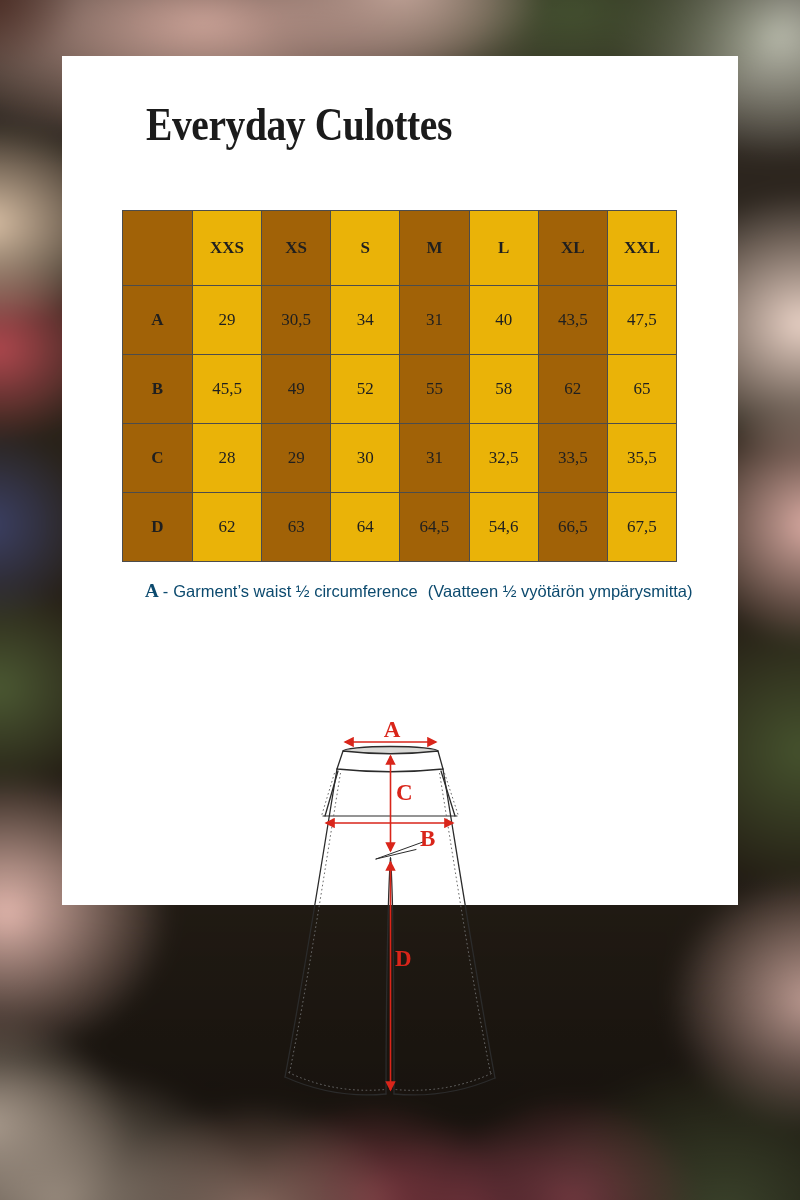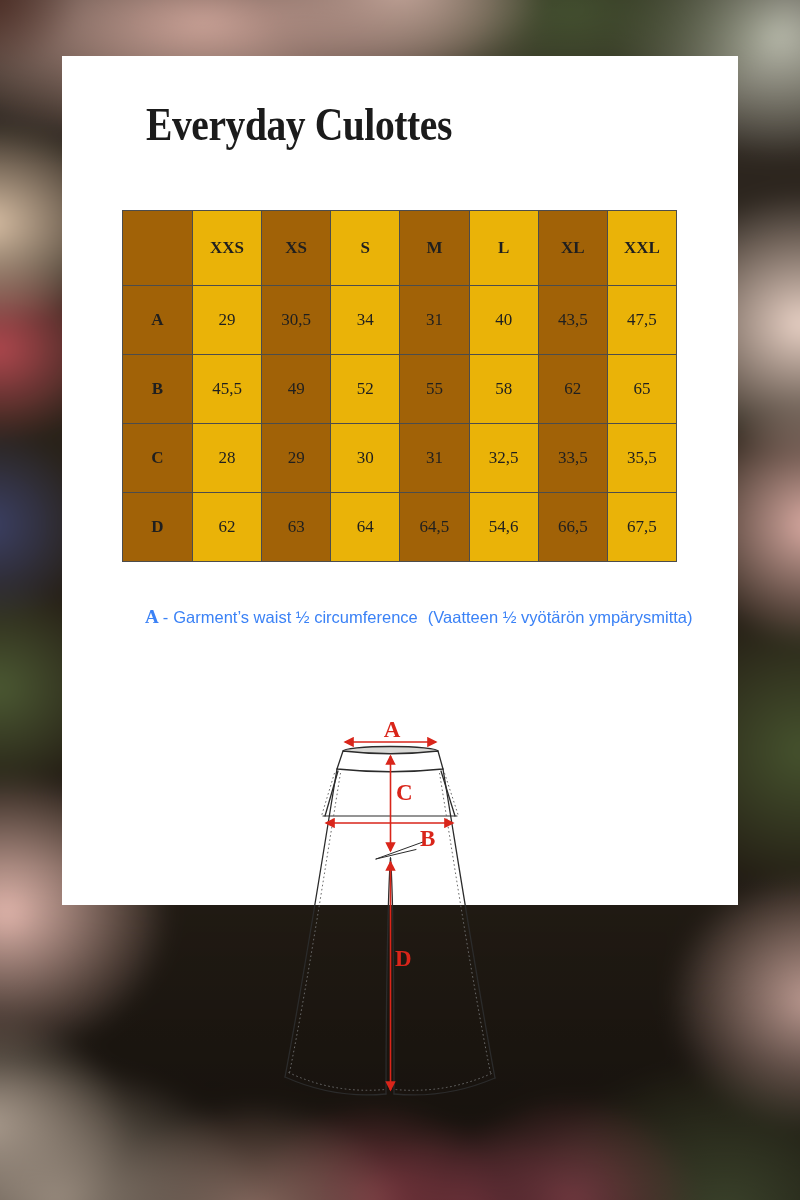--- a/index.html
+++ b/index.html
@@ -70,21 +70,21 @@
     background:#a16207; font-size:17px; font-weight:normal; padding:0;
   }
   table.sizes thead tr { height:75px; }
   table.sizes tbody tr { height:69px; }
   table.sizes thead th { font-weight:bold; }
   table.sizes tbody th { font-weight:bold; font-size:17px; }
   table.sizes .shade { background:#eab308; }
   table.sizes col.first { width:70px; }
 
   
-  .legend { position:absolute; left:83px; top:547px; color:#3b82f6; }
+  .legend { position:absolute; left:83px; top:521px; color:#0c4a6e; }
   .legend-line { line-height:27.5px; white-space:nowrap; font-size:16.5px; }
   .lg-letter {
     font-family:"Liberation Serif", serif; font-weight:bold; font-size:19px;
   }
   .lg-sep { margin:0 5px 0 4px; }
   .lg-fi { margin-left:10px; }
 
   
   .diagram { position:absolute; left:150px; top:660px; width:340px; height:390px; }
   .mlabel {

